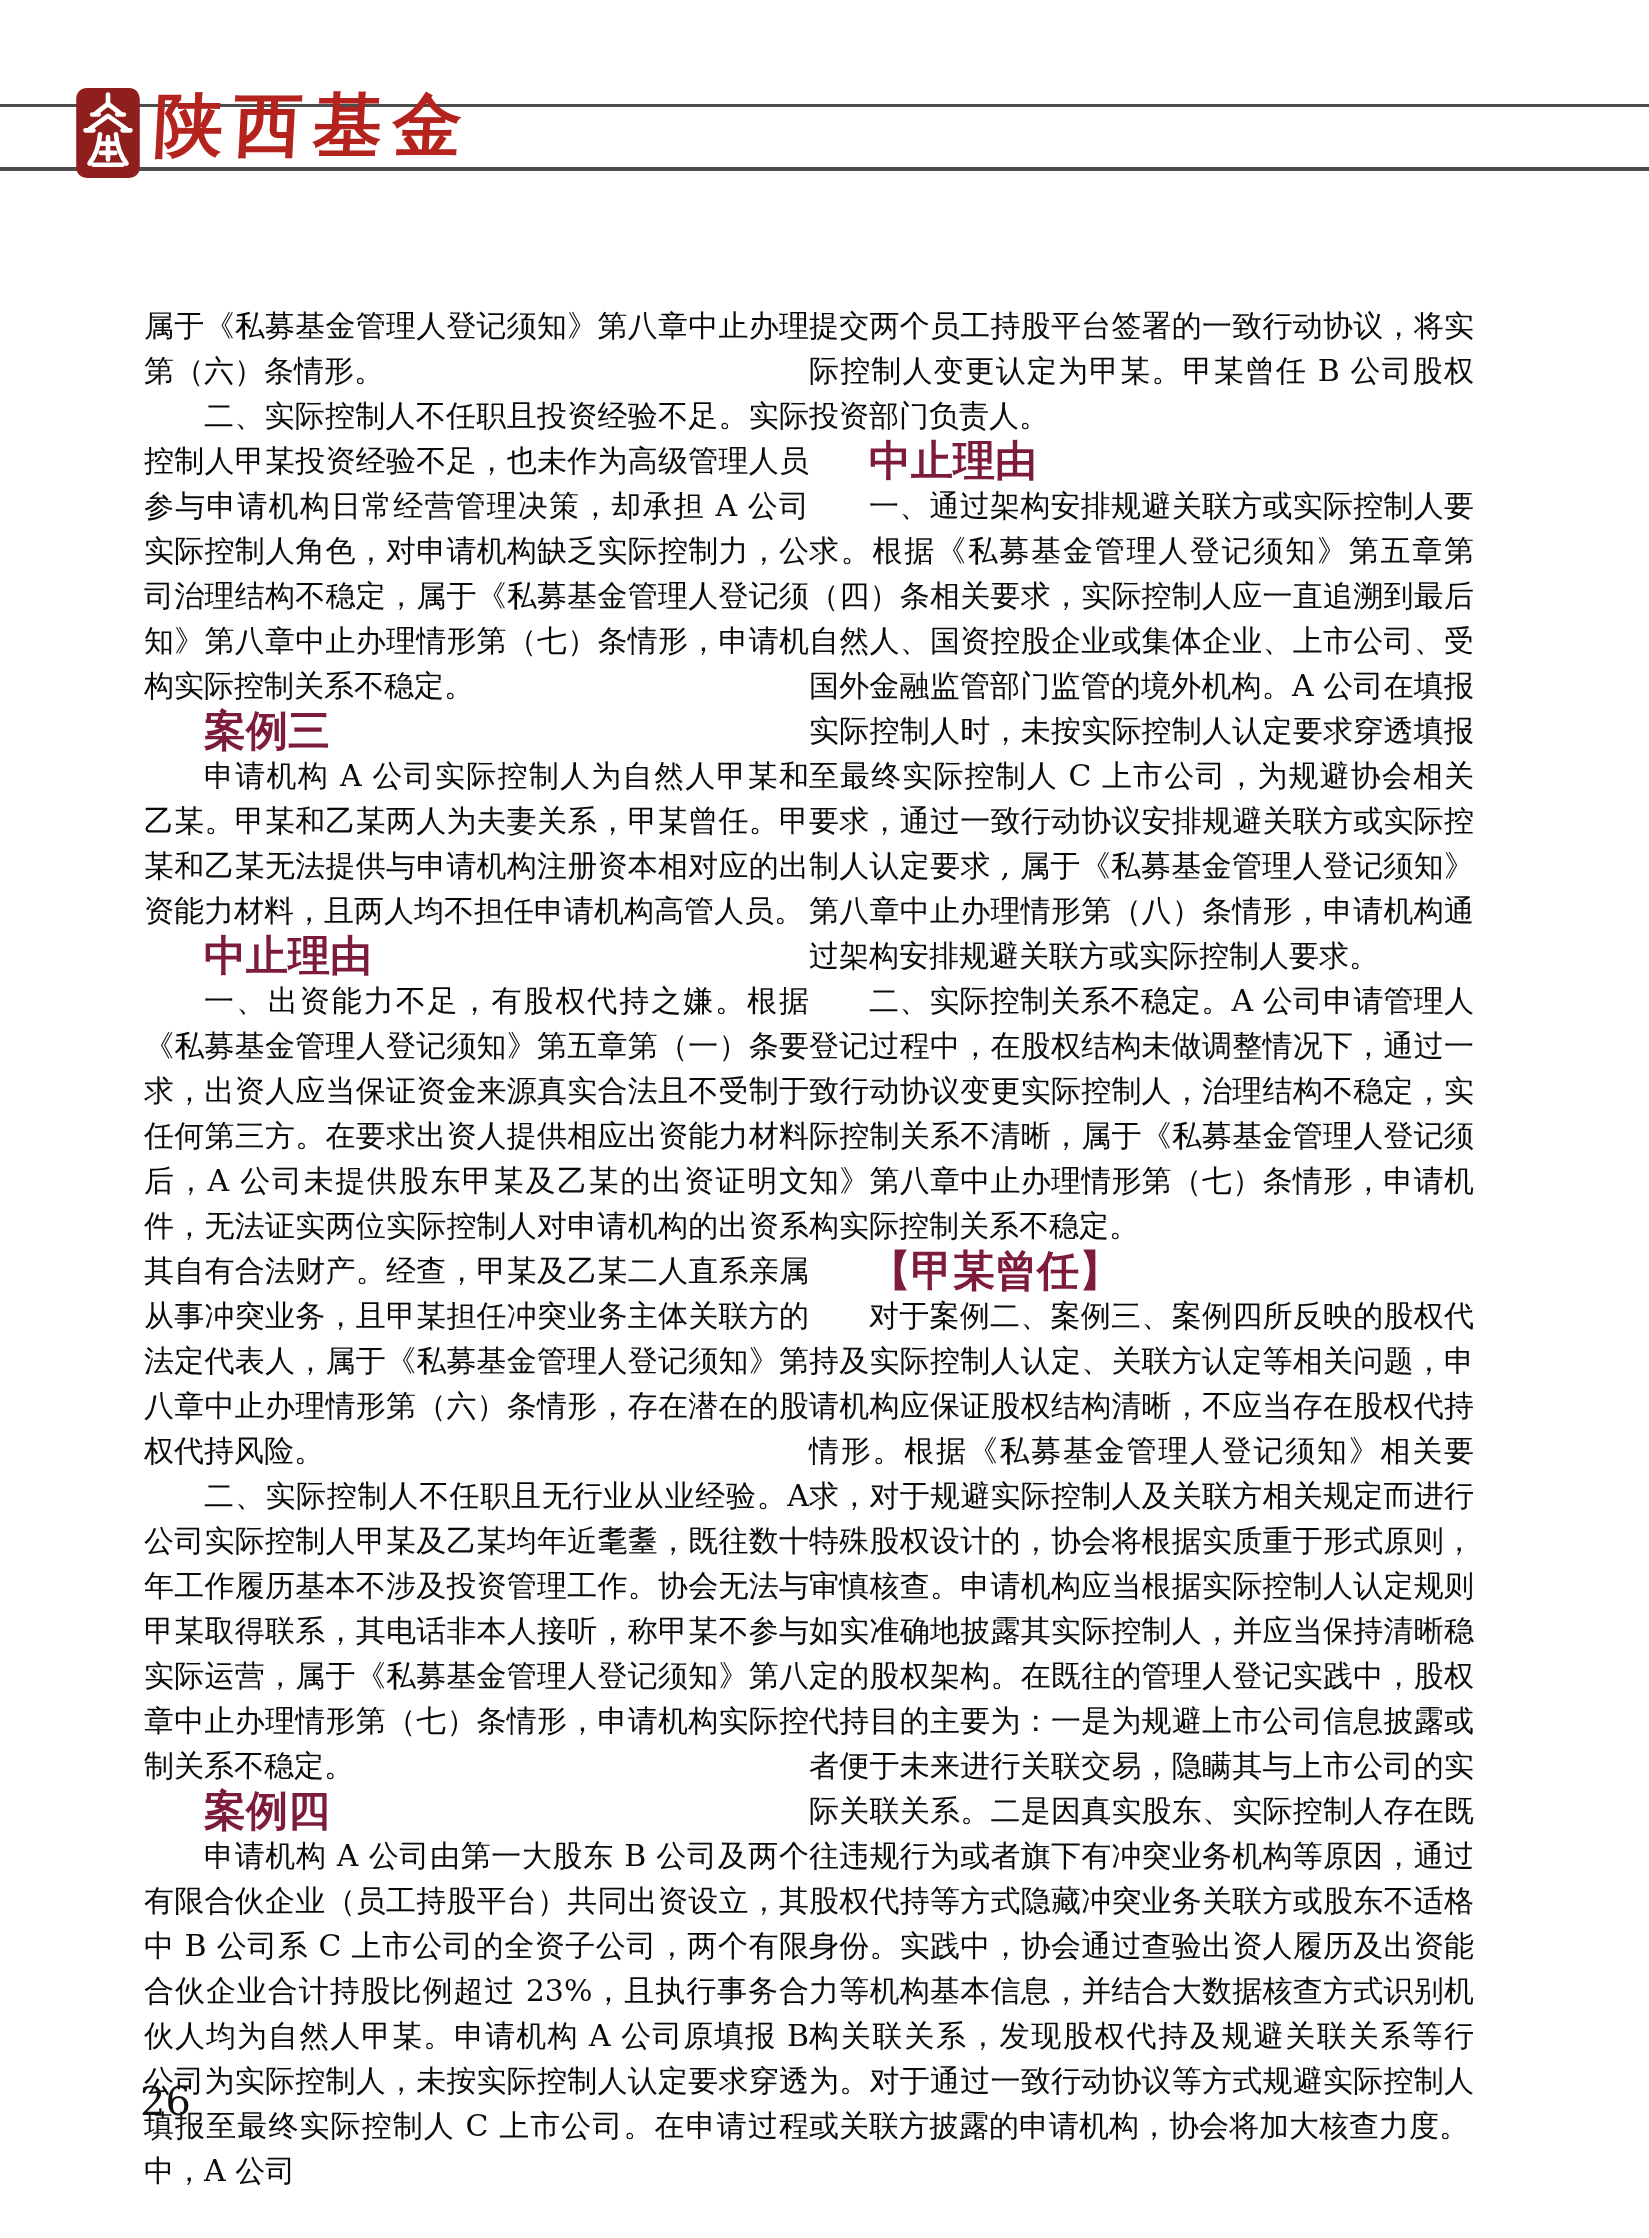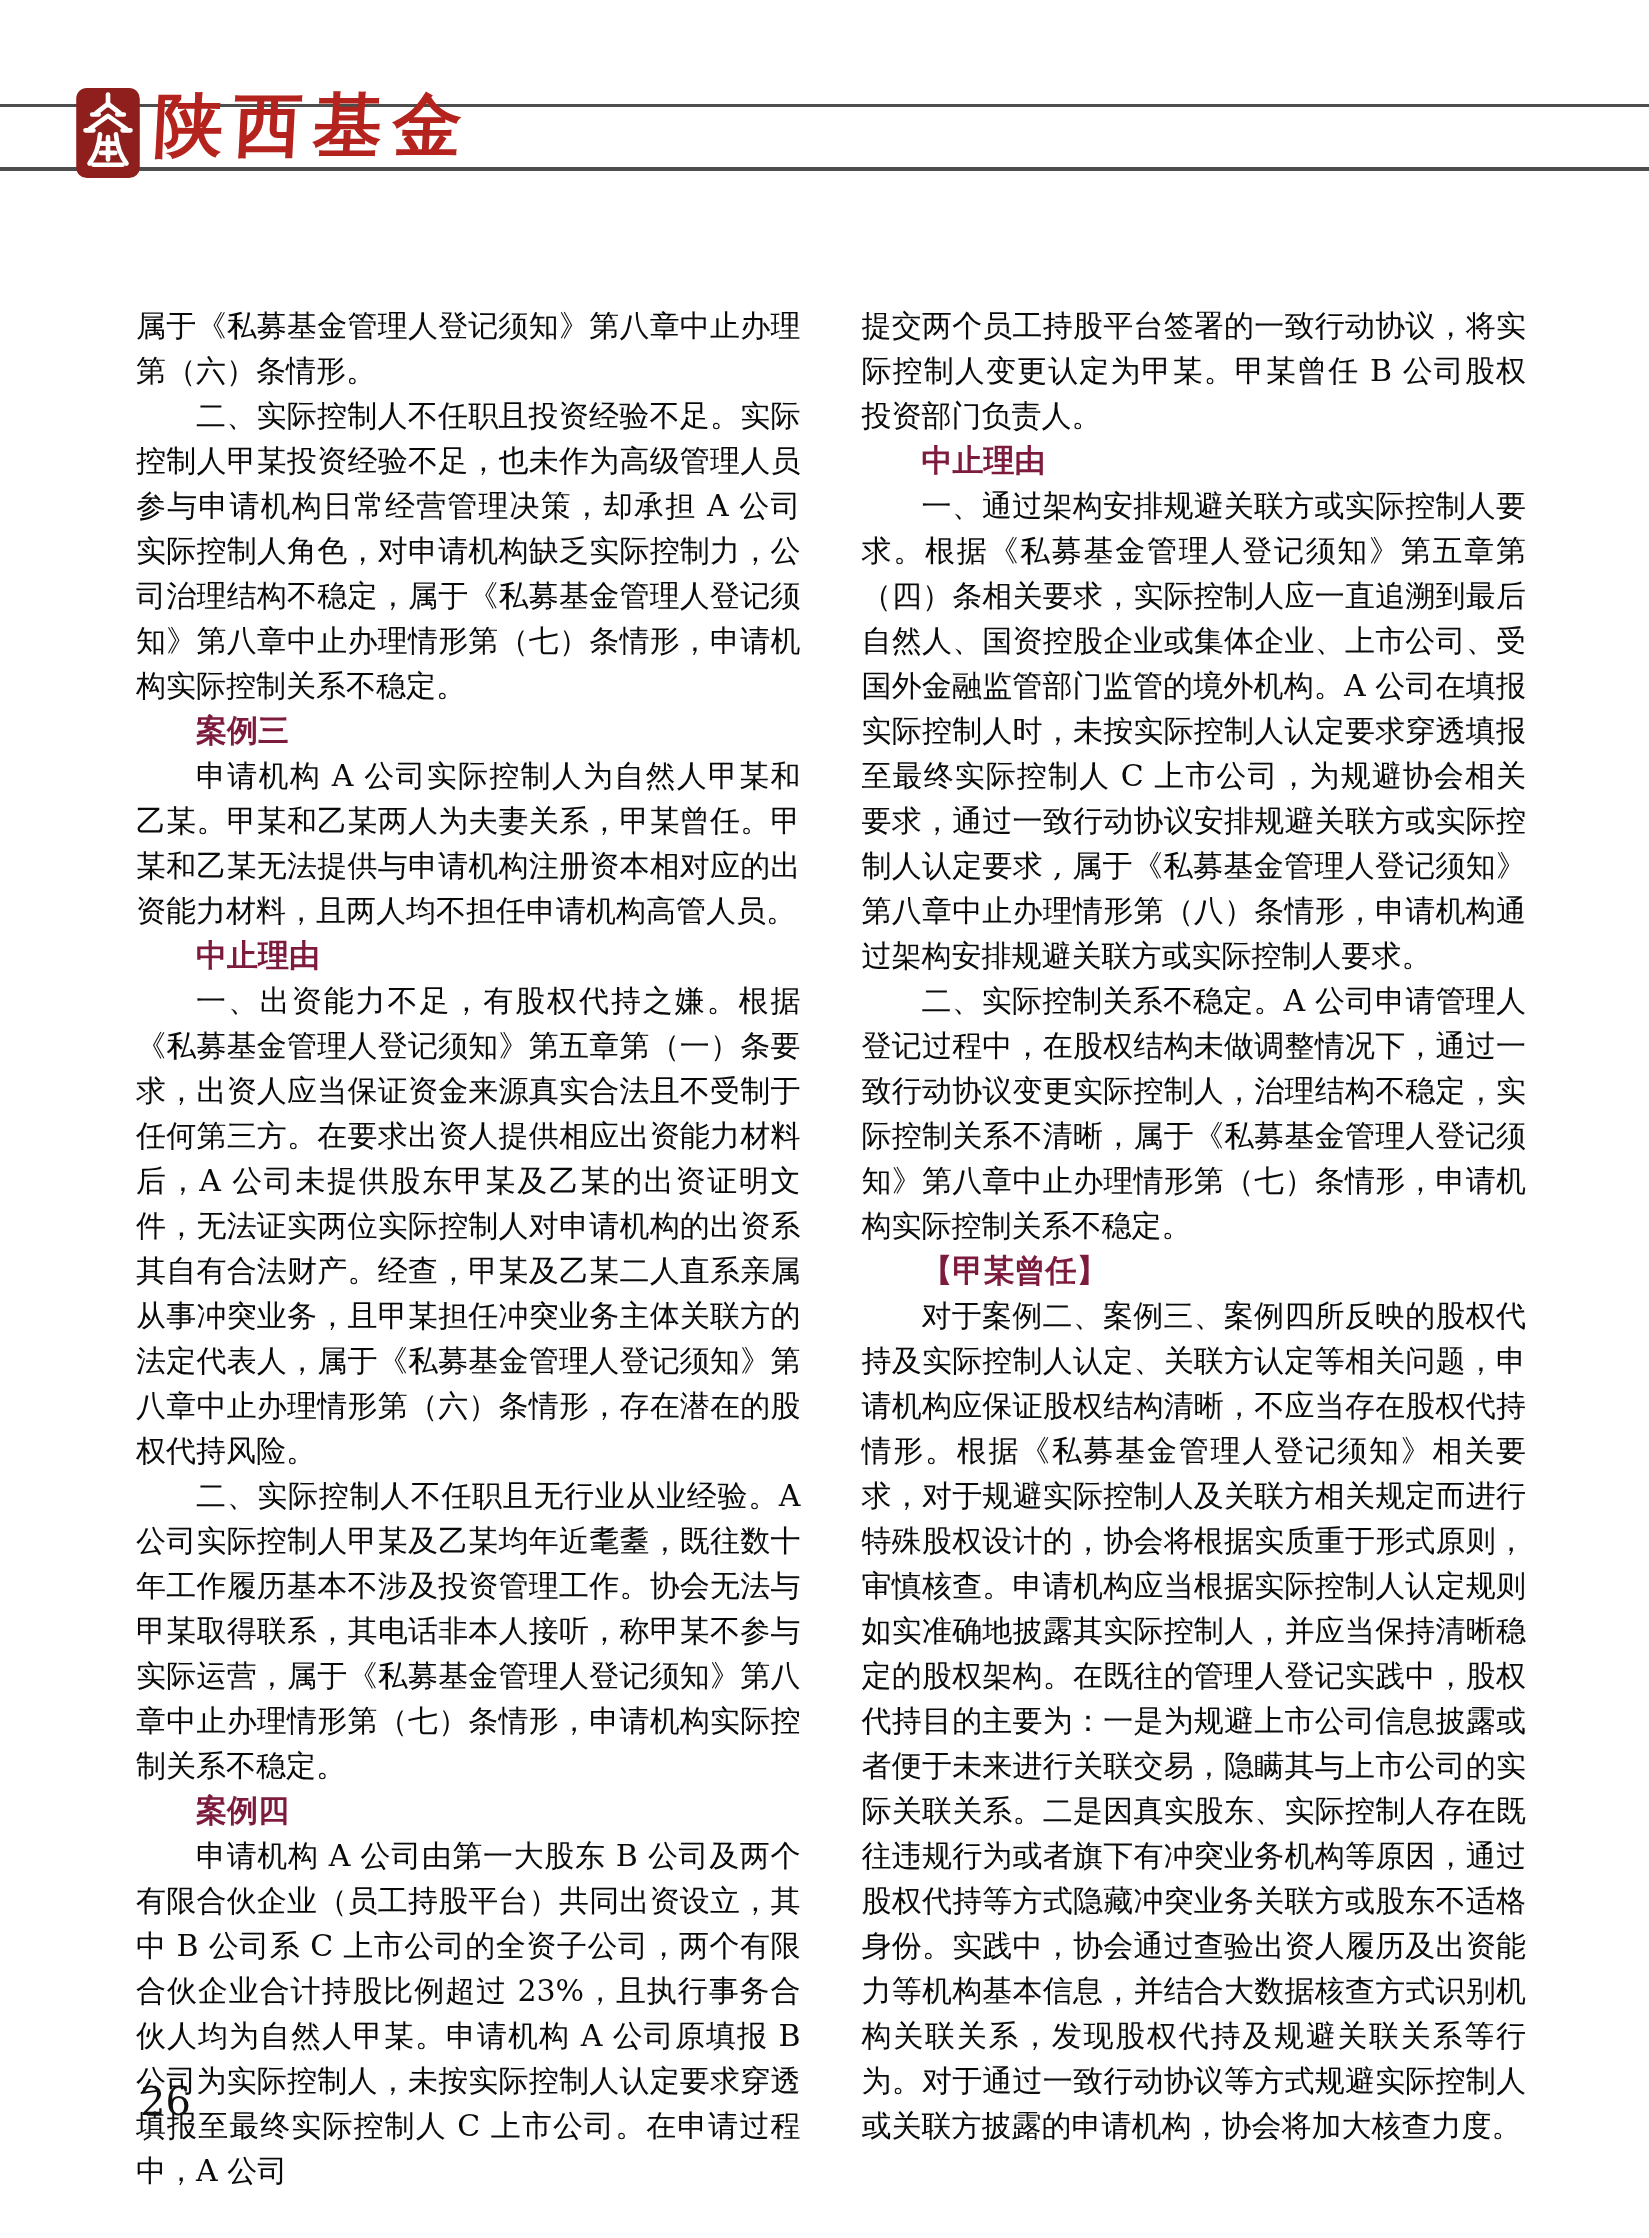--- a/index.html
+++ b/index.html
@@ -24,39 +24,38 @@
     font-family:"DejaVu Serif","Liberation Serif",serif;
     font-weight:bold;
     font-size:69px;line-height:80px;
     color:#b4231d;
     letter-spacing:10.6px;
     transform:skewX(-3deg);
     white-space:nowrap;
   }
   
   .content{
-    position:absolute;top:303px;left:136px;
+    position:absolute;top:303px;left:144px;
     width:1390px;
     display:flex;
-    gap:61px;
   }
   .col{
     width:665px;
     font-size:30px;
     line-height:45px;
     text-align:justify;
   }
   .para{margin:0;text-indent:60px;}
   .para-cont{margin:0;text-indent:0;}
   .case-heading{
     margin:0;
     padding-left:60px;
     font-family:"DejaVu Sans","Liberation Sans",sans-serif;
     font-weight:bold;
-    font-size:31px;
+    font-size:42px;
     line-height:45px;
     color:#7d1b3f;
     text-align:left;
   }
   .page-number{
     position:absolute;left:140px;top:2081px;
     font-size:40px;line-height:40px;
     font-family:"DejaVu Serif","Liberation Serif",serif;
     color:#111;
   }

